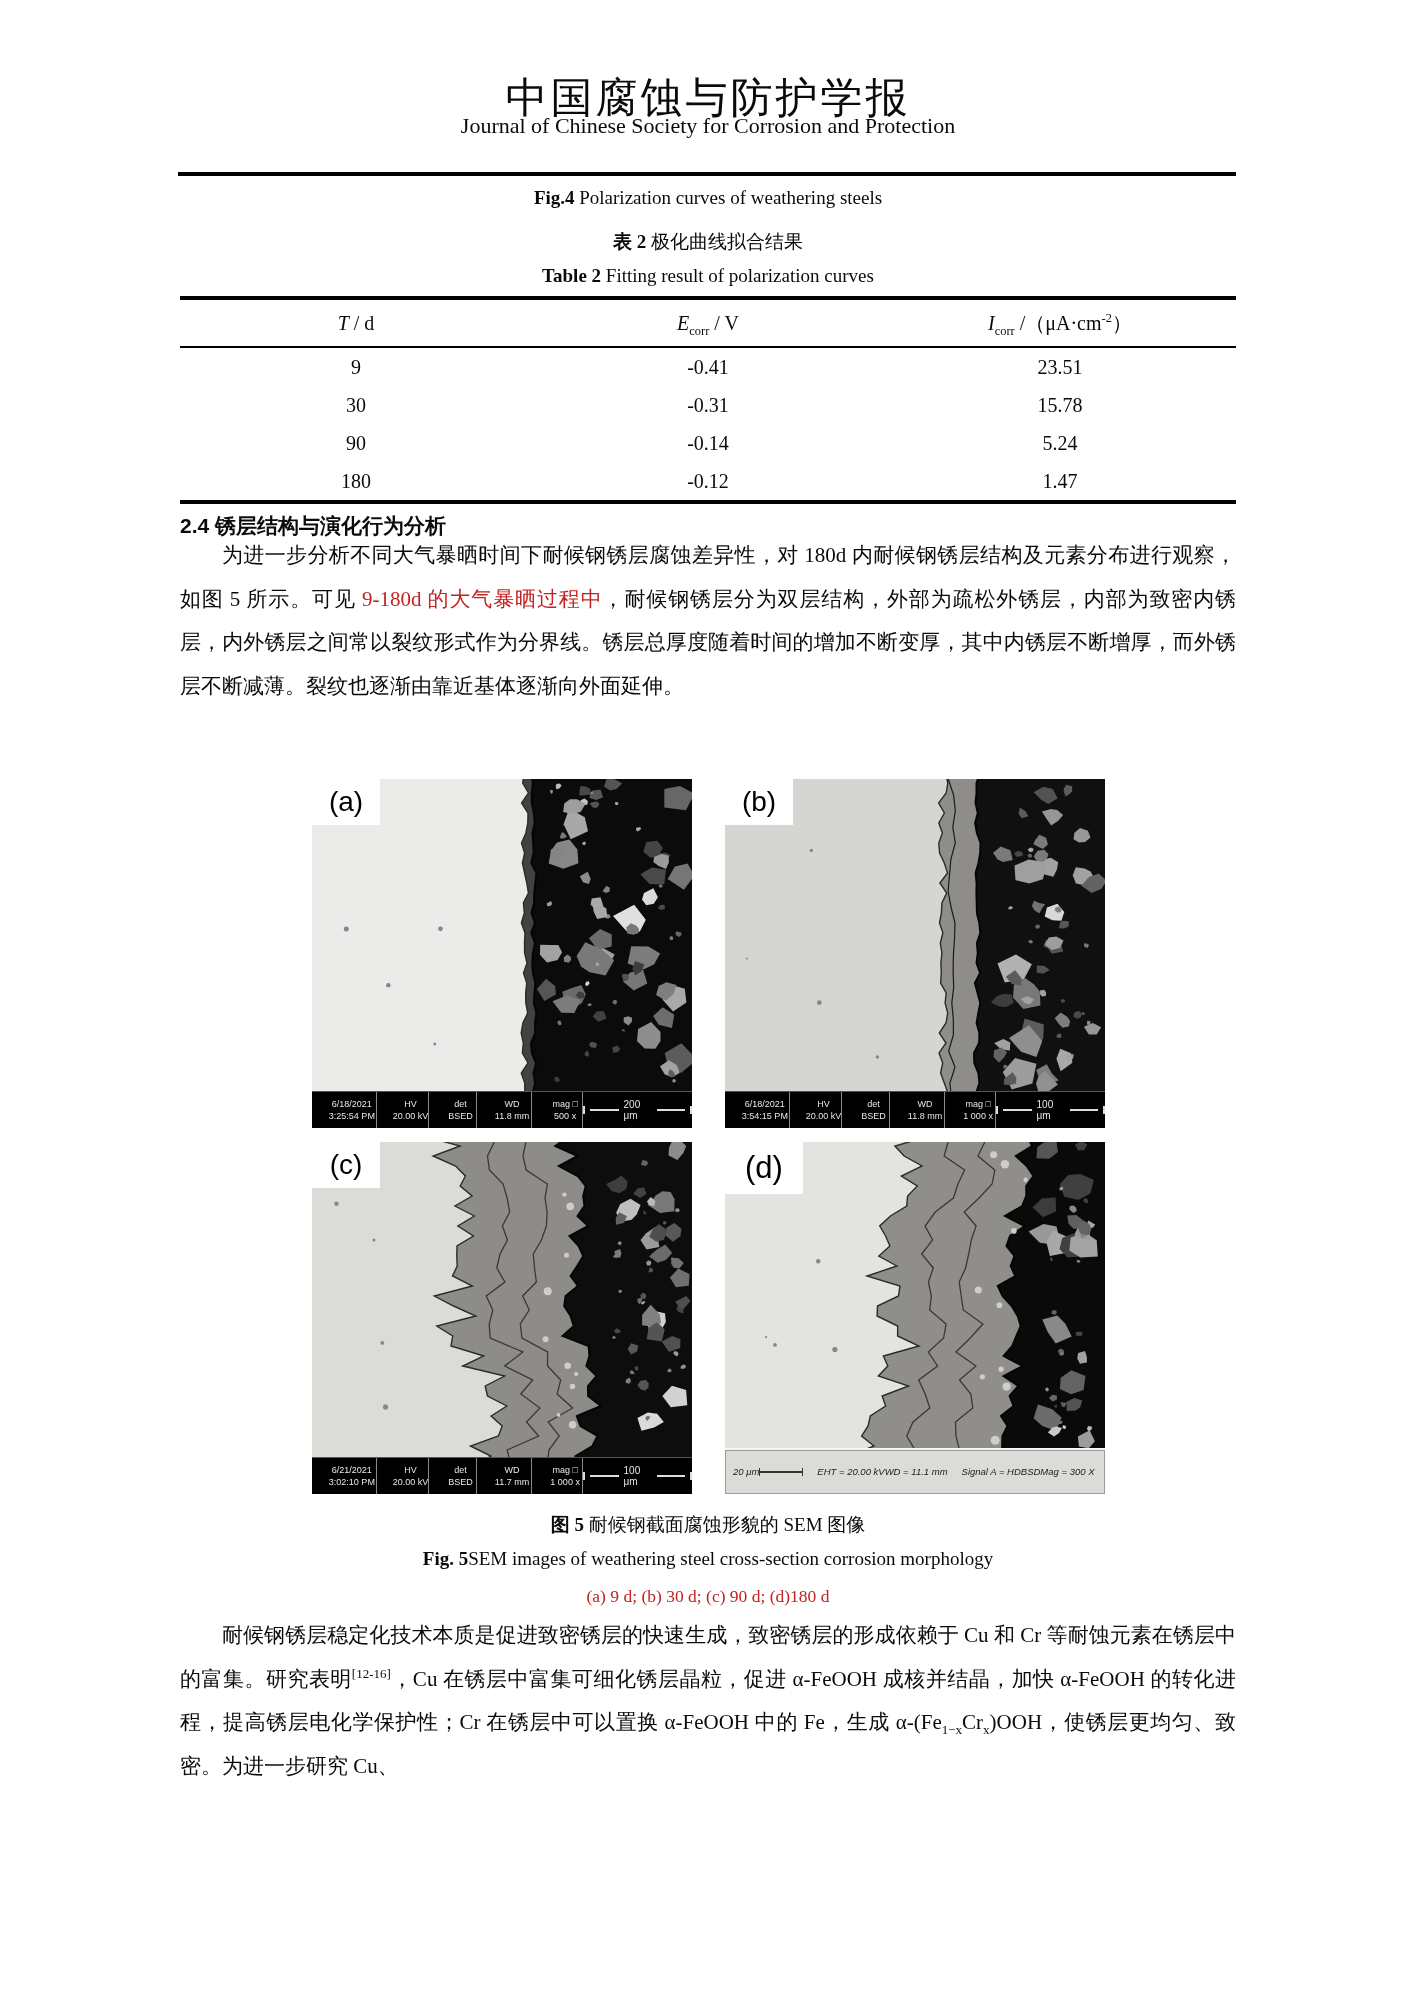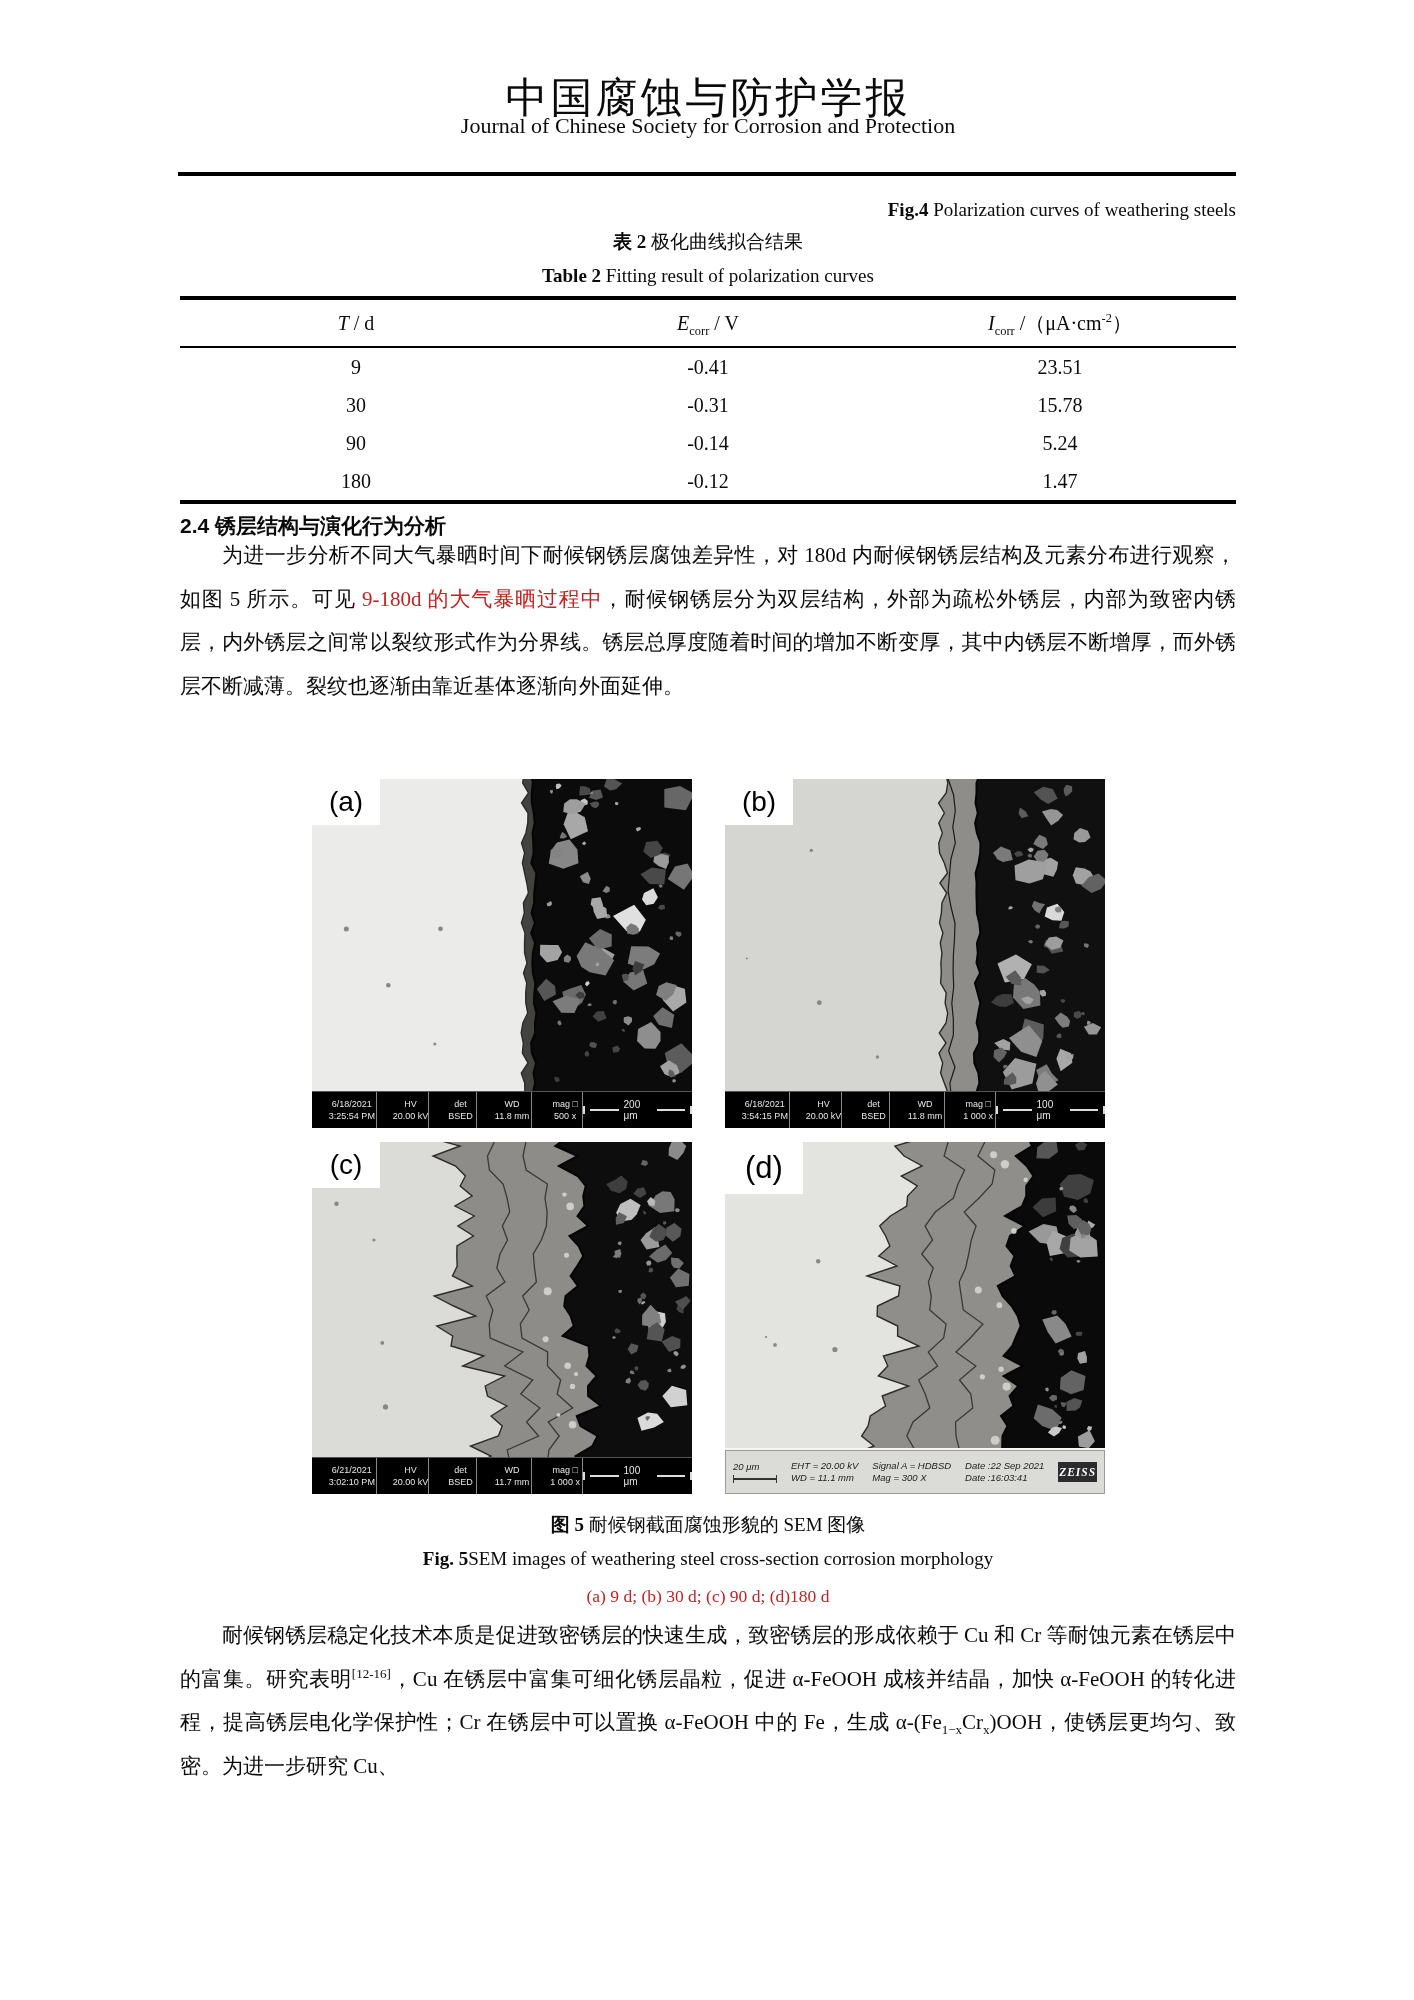--- a/index.html
+++ b/index.html
@@ -3,21 +3,21 @@
 <meta charset="utf-8">
 <style>
   html,body{margin:0;padding:0;background:#ffffff;}
   .page{position:relative;width:1414px;height:2000px;background:#fff;overflow:hidden;
         font-family:"Liberation Serif","DejaVu Serif",serif;color:#0a0a0a;}
   .centered{position:absolute;left:180px;width:1056px;text-align:center;}
   .jtitle-zh{top:70px;font-size:42px;letter-spacing:3px;}
   .jtitle-en{top:113px;font-size:22px;}
   .top-rule{position:absolute;left:178px;top:172px;width:1058px;height:4px;background:#000;}
   .cap{font-size:19px;}
-  .cap-fig4{top:199px;text-align:right;}
+  .cap-fig4{top:187px;}
   .cap-t2zh{top:229px;}
   .cap-t2en{top:265px;}
   .b{font-weight:bold;}
   .i{font-style:italic;}
   sup.seg{font-size:0.62em;vertical-align:super;line-height:0;}
   sub.seg{font-size:0.62em;vertical-align:sub;line-height:0;}
   .red{color:#c32222;}
   table.t2{position:absolute;left:180px;top:296px;width:1056px;border-collapse:collapse;
            border-top:4px solid #000;border-bottom:4px solid #000;font-size:20px;table-layout:fixed;}
   table.t2 th{border-bottom:2px solid #000;font-weight:normal;height:44px;text-align:center;}
@@ -48,21 +48,21 @@
   .fei-cell{display:flex;flex-direction:column;justify-content:center;align-items:center;
             border-right:1px solid #888;font-size:9px;line-height:12px;padding:0 2px;white-space:nowrap;overflow:hidden;margin-left:16px;}
   .fei-scale{flex:1;display:flex;align-items:center;justify-content:center;font-size:10px;gap:5px;color:#e8e8e8;}
   .fei-scale .line{height:2px;background:#ddd;width:34px;}
   .fei-scale .tick{width:2px;height:8px;background:#ddd;}
   .zeiss-bar{position:absolute;left:0;bottom:0;width:100%;height:46px;background:#dbdbd7;z-index:3;
              border-top:2px solid #f5f5f3;box-shadow:inset 0 0 0 1px #9a9a96;
              display:flex;align-items:center;gap:14px;padding:0 8px;box-sizing:border-box;
              font-family:"Liberation Sans","DejaVu Sans",sans-serif;font-style:italic;
              font-size:9.5px;line-height:12px;color:#1c1c1c;}
-  .zeiss-col{display:flex;flex-direction:column;white-space:nowrap;}
+  .zeiss-col{display:flex;white-space:nowrap;}
   .zeiss-bracket{width:42px;height:8px;border-left:1.5px solid #333;border-right:1.5px solid #333;position:relative;margin-top:2px;}
   .zeiss-bracket::after{content:"";position:absolute;left:0;right:0;top:3px;height:1.5px;background:#333;}
   .zeiss-logo{margin-left:auto;width:52px;height:20px;background:#2b2b2e;color:#fff;
               display:flex;align-items:center;justify-content:center;
               font-family:"Liberation Serif",serif;font-weight:bold;font-size:11.5px;letter-spacing:1px;}
 </style>
 </head>
 <body>
 
 <div class="page">

